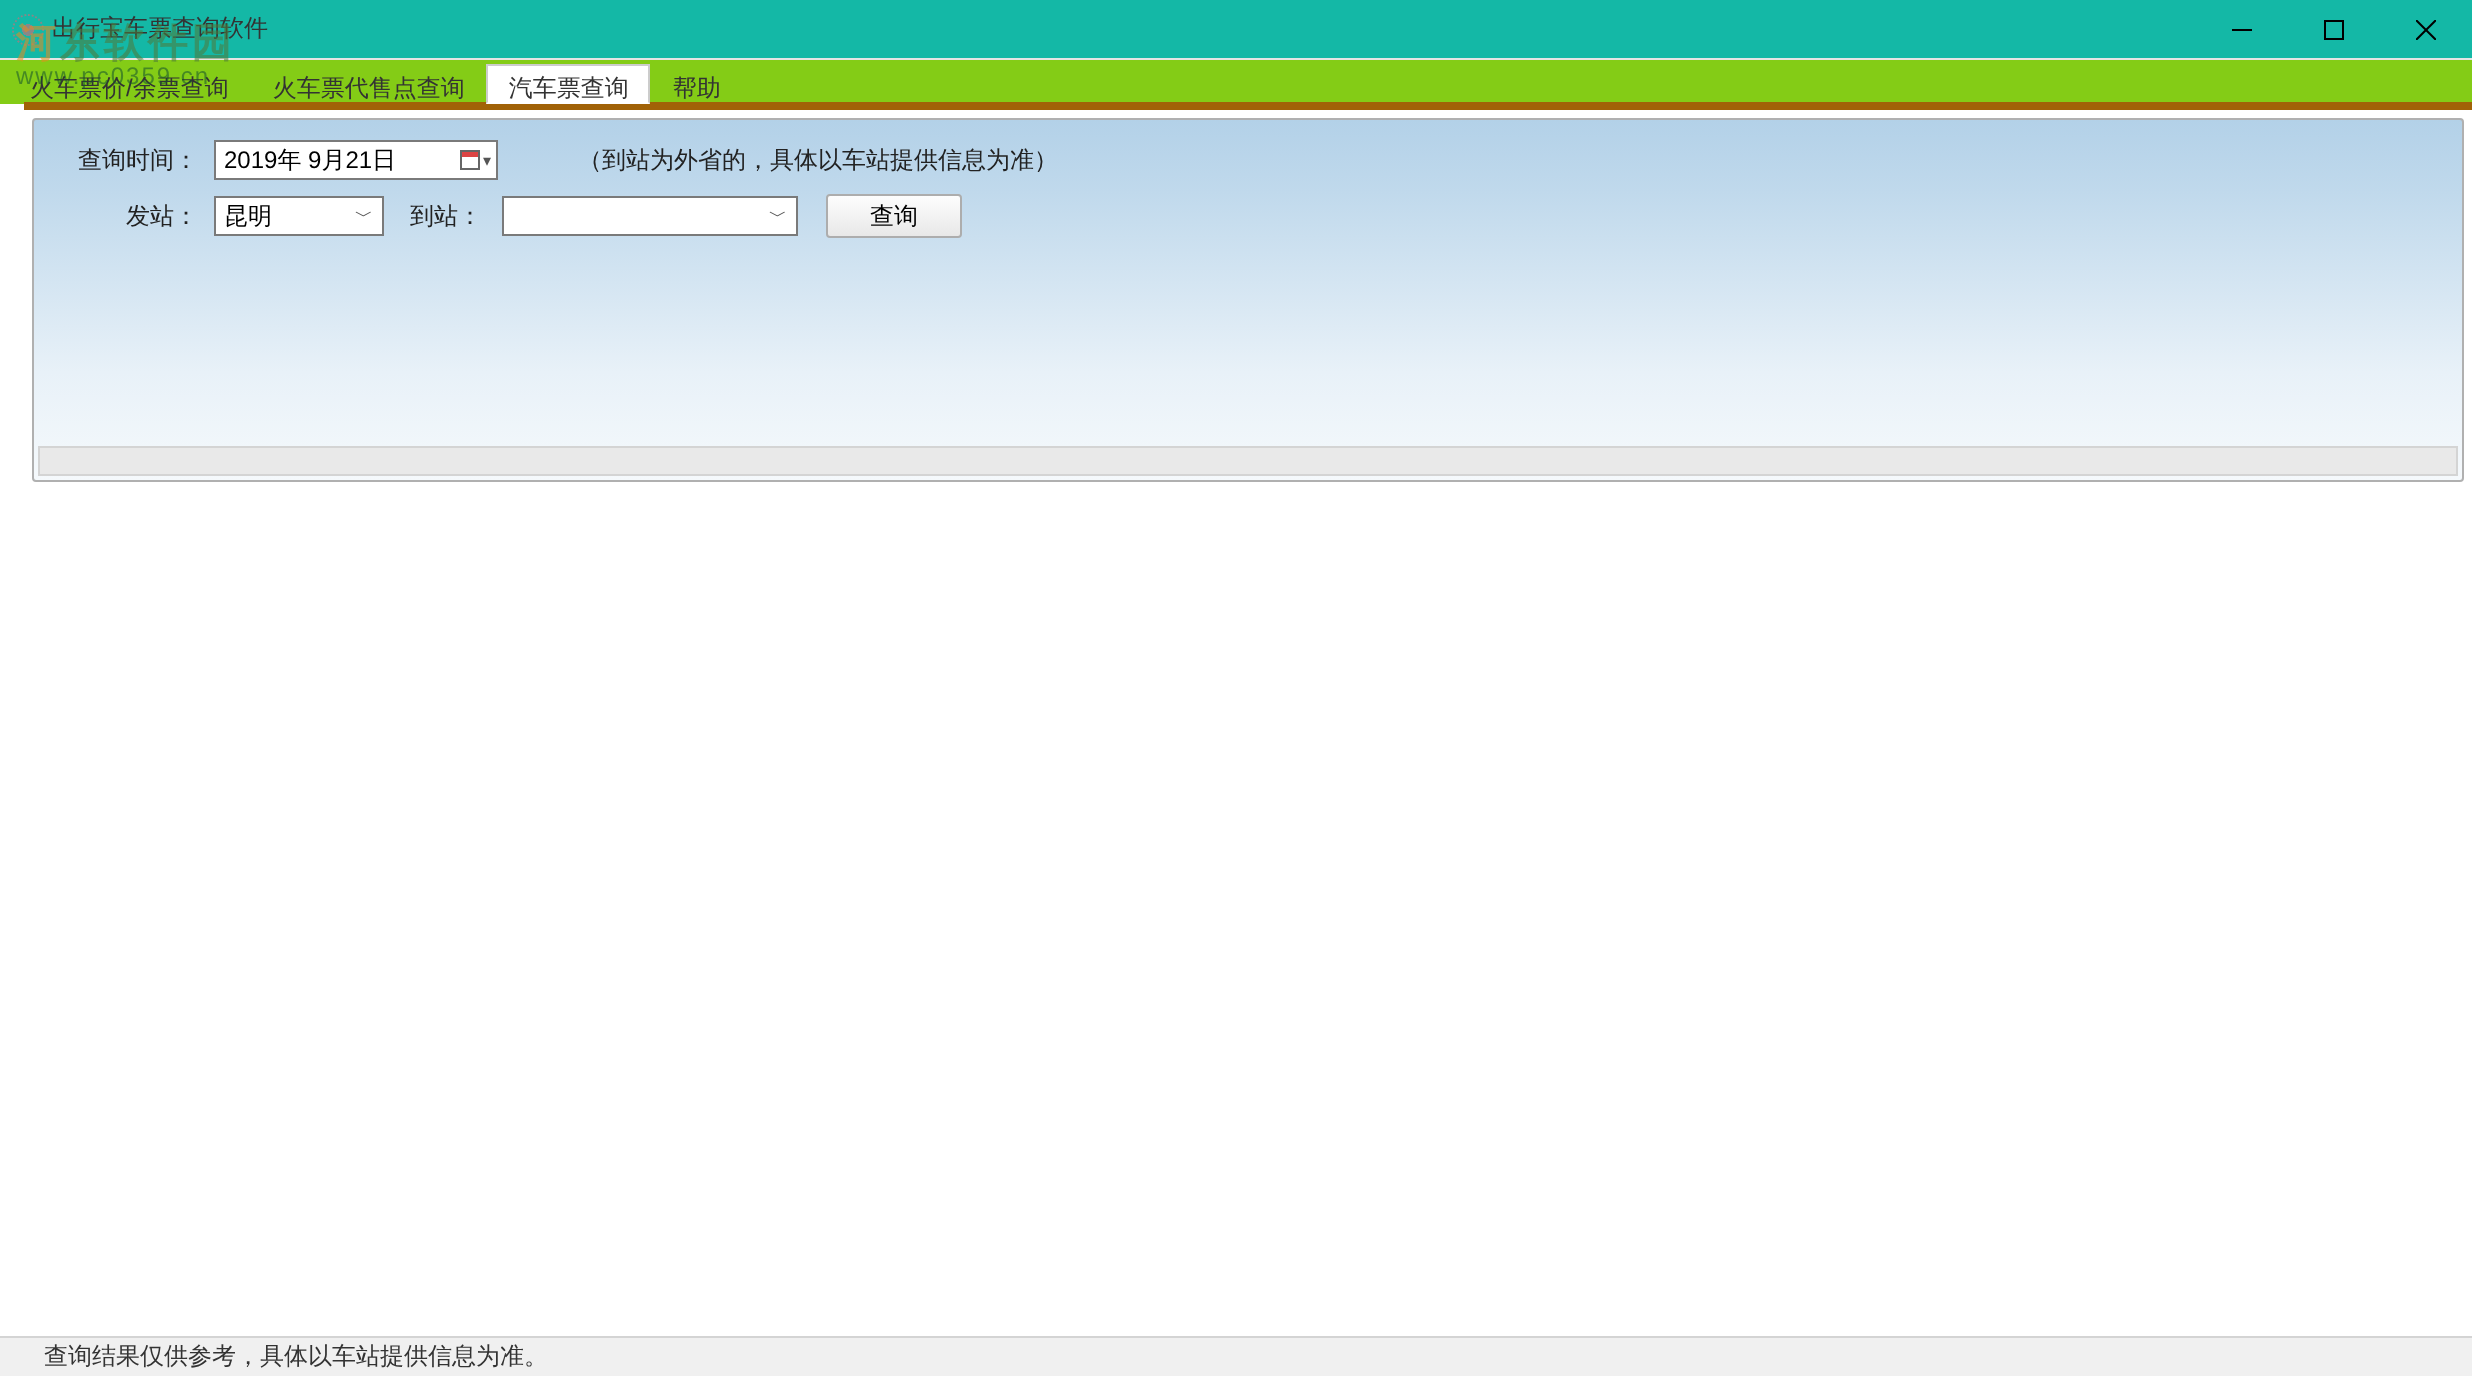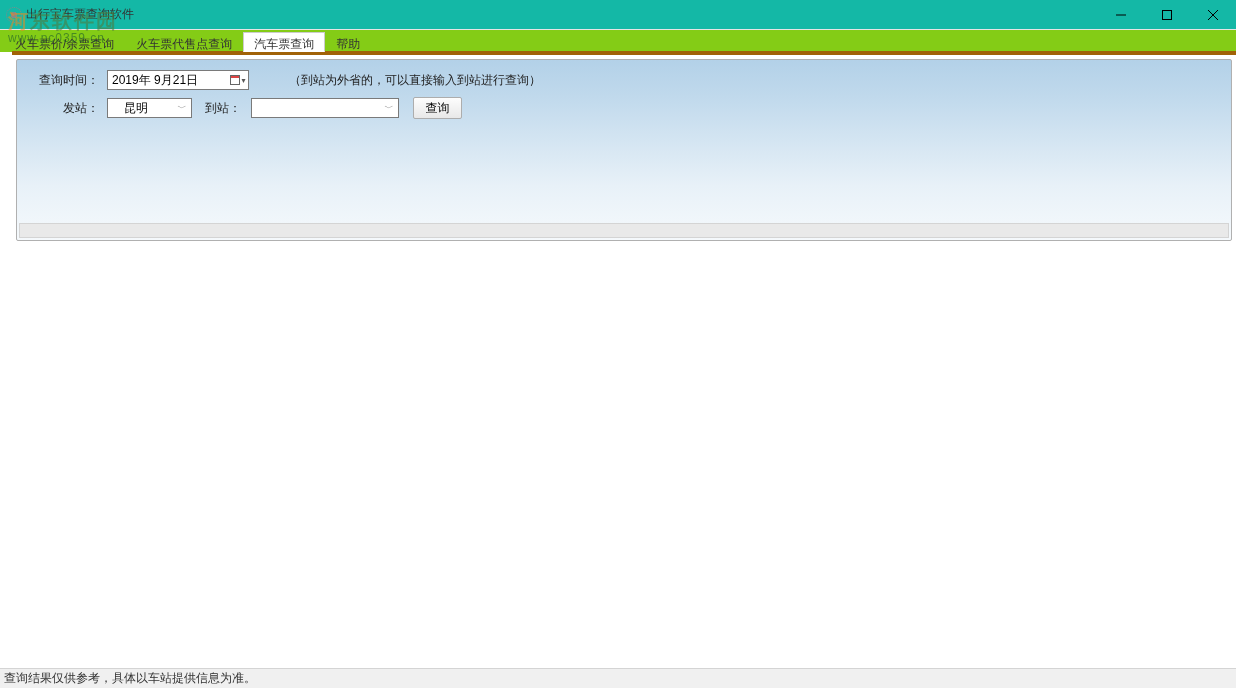--- a/index.html
+++ b/index.html
@@ -114,38 +114,38 @@
     }
     .hint {
       margin-left: 40px;
       color: #222;
     }
     .combo {
       width: 85px; height: 20px;
       border: 1px solid #7a7a7a;
       background: #fff;
       display: flex; align-items: center;
-      padding-left: 16px;
+      padding-left: 4px;
       justify-content: space-between;
       padding-right: 2px;
       font-size: 12px;
     }
     .combo-wide { width: 148px; }
     .combo-arrow {
       width: 14px;
       text-align: center;
       color: #555;
       font-size: 9px;
     }
     .label2 {
       width: 59px; text-align: right; padding-right: 10px;
       color: #222;
     }
     .search-btn {
-      width: 49px; height: 22px;
+      width: 68px; height: 22px;
       margin-left: 14px;
       background: linear-gradient(to bottom, #fdfdfd, #e8e8e8);
       border: 1px solid #adadad;
       border-radius: 2px;
       font-size: 12px;
       cursor: pointer;
       font-family: inherit;
     }
     .panel-scrollbar {
       position: absolute;
@@ -162,21 +162,21 @@
       background: #fff;
     }
     .statusbar {
       position: absolute;
       left: 0; right: 0; bottom: 0;
       height: 20px;
       background: #f0f0f0;
       border-top: 1px solid #d4d4d4;
       display: flex;
       align-items: center;
-      padding-left: 4px;
+      padding-left: 22px;
       color: #333;
       font-size: 12px;
     }
     .watermark {
       position: absolute;
       top: 8px; left: 8px;
       pointer-events: none;
       opacity: 0.55;
       z-index: 100;
     }
@@ -238,21 +238,21 @@
   <div class="search-panel">
     <div class="form-row">
       <span class="form-label">查询时间：</span>
       <div class="date-input">
         <span>2019年 9月21日</span>
         <span class="date-dropdown">
           <span class="mini-cal"></span>
           <span style="font-size:8px;color:#555;">▾</span>
         </span>
       </div>
-      <span class="hint">（到站为外省的，可以直接输入到站进行查询）</span>
+      <span class="hint">（到站为外省的，具体以车站提供信息为准）</span>
     </div>
     <div class="form-row">
       <span class="form-label">发站：</span>
       <div class="combo">
         <span>昆明</span>
         <span class="combo-arrow">﹀</span>
       </div>
       <span class="label2">到站：</span>
       <div class="combo combo-wide">
         <span></span>

